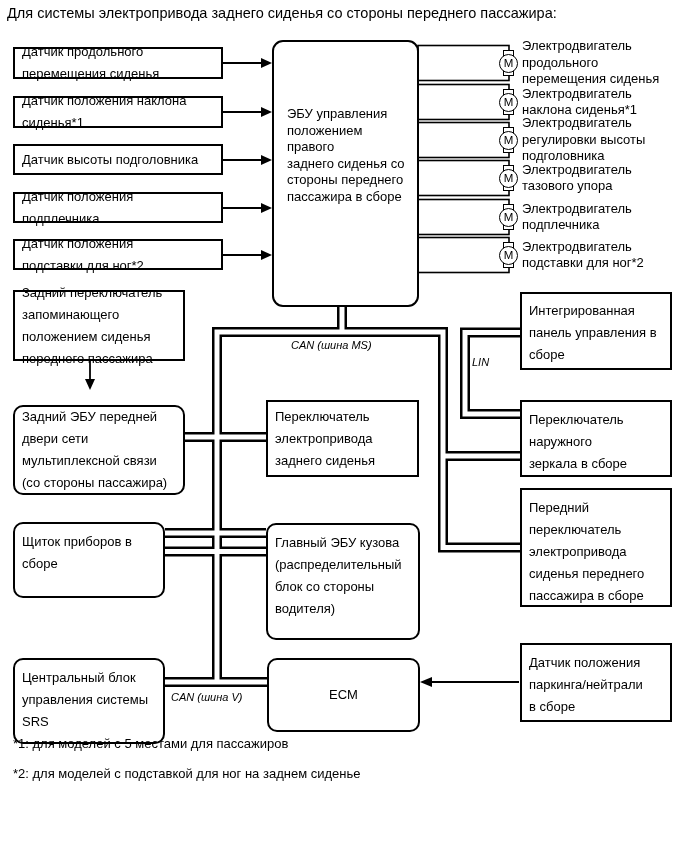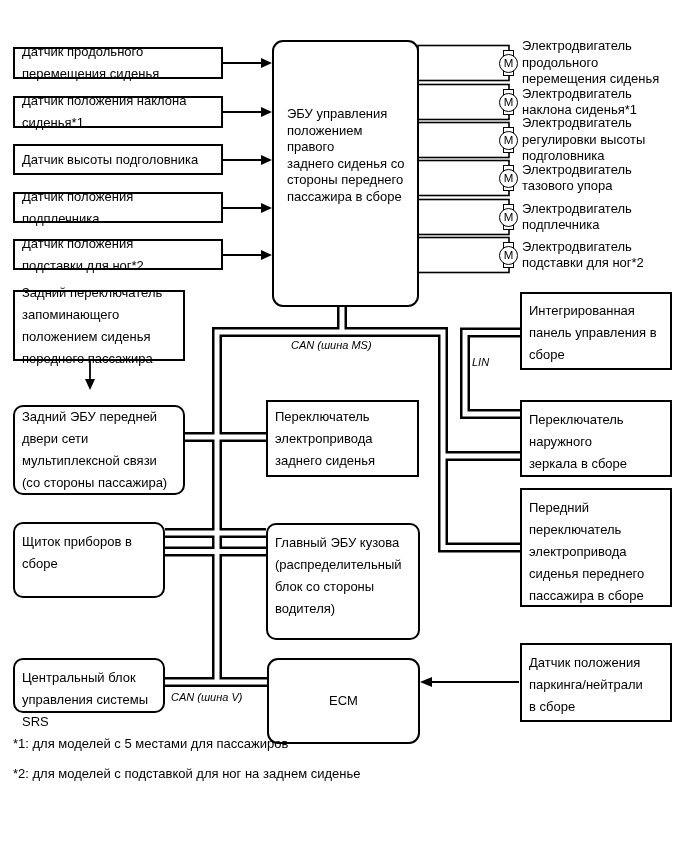--- a/index.html
+++ b/index.html
@@ -26,20 +26,21 @@
        display:flex;align-items:center;justify-content:center;
        font-size:11.5px;line-height:11px;}
   .motor-label{position:absolute;left:522px;width:162px;height:56px;z-index:3;
        font-size:13px;line-height:16.5px;display:flex;align-items:center;}
 </style>
 </head>
 <body>
 
 <div id="page">
 
+  <div class="title">Для системы электропривода заднего сиденья со стороны переднего пассажира:</div>
 
   <svg id="wires" width="686" height="857" viewBox="0 0 686 857">
 
     <g fill="#ffffff" stroke="#000000" stroke-width="1.6">
       <rect x="418" y="45.5" width="91" height="35"></rect>
       <rect x="418" y="84.5" width="91" height="35"></rect>
       <rect x="418" y="122.5" width="91" height="35"></rect>
       <rect x="418" y="160.5" width="91" height="35"></rect>
       <rect x="418" y="199.5" width="91" height="35"></rect>
       <rect x="418" y="237.5" width="91" height="35"></rect>
@@ -181,38 +182,38 @@
   <div class="box rounded" style="left:13px;top:390px;width:172px;height:90px;">
       <span class="lbl">Задний ЭБУ передней
 двери сети
 мультиплексной связи
 (со стороны пассажира)</span>
     </div>
   <div class="box rounded topalign" style="left:13px;top:507px;width:152px;height:76px;">
       <span class="lbl">Щиток приборов в
 сборе</span>
     </div>
-  <div class="box rounded topalign" style="left:13px;top:643px;width:152px;height:55px;">
+  <div class="box rounded topalign" style="left:13px;top:643px;width:152px;height:86px;">
       <span class="lbl">Центральный блок
 управления системы
 SRS</span>
     </div>
 
   <div class="box" style="left:266px;top:400px;width:153px;height:77px;">
       <span class="lbl">Переключатель
 электропривода
 заднего сиденья</span>
     </div>
   <div class="box rounded topalign" style="left:266px;top:508px;width:154px;height:117px;">
       <span class="lbl">Главный ЭБУ кузова
 (распределительный
 блок со стороны
 водителя)</span>
     </div>
-  <div class="box rounded centered" style="left:267px;top:643px;width:153px;height:86px;border-radius:11px;">
+  <div class="box rounded centered" style="left:267px;top:643px;width:153px;height:74px;">
       <span class="lbl">ECM</span>
     </div>
 
   <div class="box topalign" style="left:520px;top:292px;width:152px;height:78px;align-items:flex-end;">
       <span class="lbl">Интегрированная
 панель управления в
 сборе</span>
     </div>
   <div class="box topalign" style="left:520px;top:400px;width:152px;height:77px;">
       <span class="lbl">Переключатель

